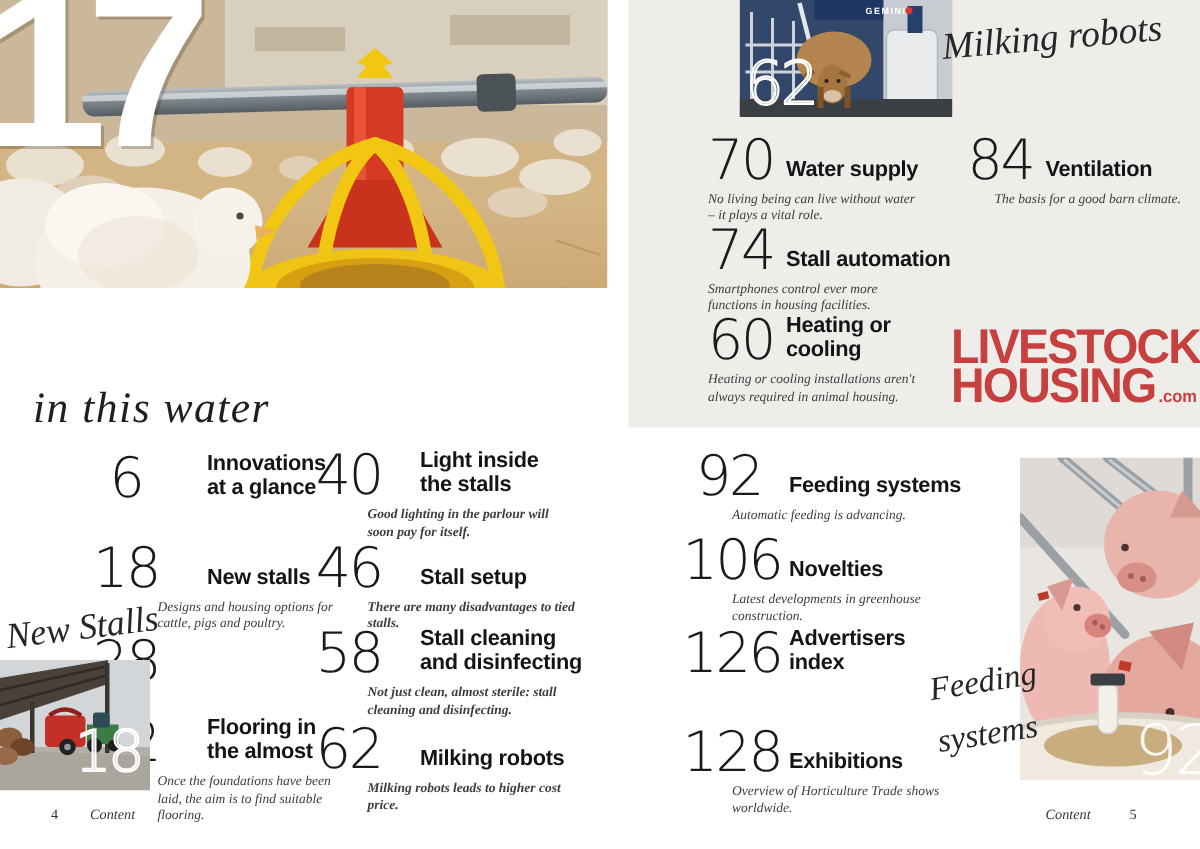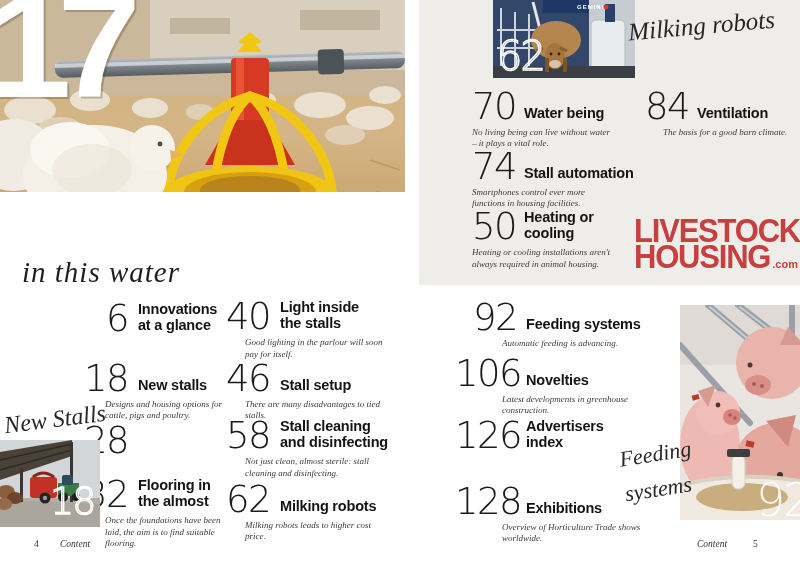--- a/index.html
+++ b/index.html
@@ -35,33 +35,33 @@
   
   .logo{position:absolute;left:634px;top:218px;line-height:26px;}
   .logo .l1,.logo .l2{font-weight:800;font-size:31px;letter-spacing:-1.2px;transform:scaleY(1.05);transform-origin:left top;}
   .logo .com{font-weight:800;font-size:11px;letter-spacing:0;margin-left:2px;}
 
   
   .col{position:absolute;}
   .entry{position:absolute;left:0;}
   .head{display:flex;align-items:flex-end;}
   .num-lg{font-family:"DejaVu Sans",sans-serif;font-weight:200;font-size:37px;line-height:.8;
-          letter-spacing:-1.5px;color:#1a1a1a;text-align:right;flex:none;}
+          letter-spacing:-1.5px;color:#1a1a1a;text-align:center;flex:none;}
   .title{font-weight:700;font-size:14.5px;line-height:1.1;letter-spacing:-.2px;color:#141414;white-space:pre-line;}
   .desc{font-family:"Liberation Serif",serif;font-style:italic;font-size:9px;line-height:1.3;color:#3c3c3c;margin-top:5px;}
 
   .col1{left:40px;top:302px;width:195px;}
   .col1 .num-lg{width:88px;margin-right:10px;}
   .col1 .desc{margin-left:65px;width:125px;}
   .col2{left:195px;top:300px;width:205px;}
   .col2 .num-lg{width:75px;margin-right:10px;}
-  .col2 .desc{margin-left:50px;width:140px;}
+  .col2 .desc{margin-left:50px;width:140px;font-weight:bold;}
   .col3{left:455px;top:303px;width:215px;}
   .col3 .num-lg{width:62px;margin-right:9px;}
-  .col3 .desc{margin-left:47px;width:150px;}
+  .col3 .desc{margin-left:33px;width:150px;}
   .topA{left:472px;top:92px;width:175px;}
   .topB{left:645px;top:92px;width:150px;}
   .topA .num-lg,.topB .num-lg{width:40px;margin-right:12px;}
   .topA .desc{width:140px;}
   .topB .desc{margin-left:18px;width:125px;}
 
   
   .foot{position:absolute;top:539px;font-size:9.5px;color:#333;}
   .foot.serif-it{font-family:"Liberation Serif",serif;font-style:italic;}
   .foot.num{font-family:"Liberation Serif",serif;}
@@ -193,34 +193,34 @@
       <circle cx="113" cy="7" r="2.4" fill="#d23b2e"></circle>
     </svg>
   </div>
   <div class="num-overlay outline-num cow-num">62</div>
   <div class="script milking-script">Milking robots</div>
 
   <div class="col topA">
     <div class="entry" style="top:0">
       <div class="head">
           <div class="num-lg">70</div>
-        <div class="title">Water being</div>
+        <div class="title">Water supply</div>
         </div>
       <div class="desc">No living being can live without water – it plays a vital role.</div>
     </div>
     <div class="entry" style="top:60px">
       <div class="head">
           <div class="num-lg">74</div>
         <div class="title">Stall automation</div>
         </div>
       <div class="desc">Smartphones control ever more functions in housing facilities.</div>
     </div>
     <div class="entry" style="top:118px">
       <div class="head">
-          <div class="num-lg">50</div>
+          <div class="num-lg">60</div>
         <div class="title">Heating or cooling</div>
         </div>
       <div class="desc">Heating or cooling installations aren't always required in animal housing.</div>
     </div>
   </div>
   <div class="col topB">
     <div class="entry" style="top:0">
       <div class="head">
           <div class="num-lg">84</div>
         <div class="title">Ventilation</div>

